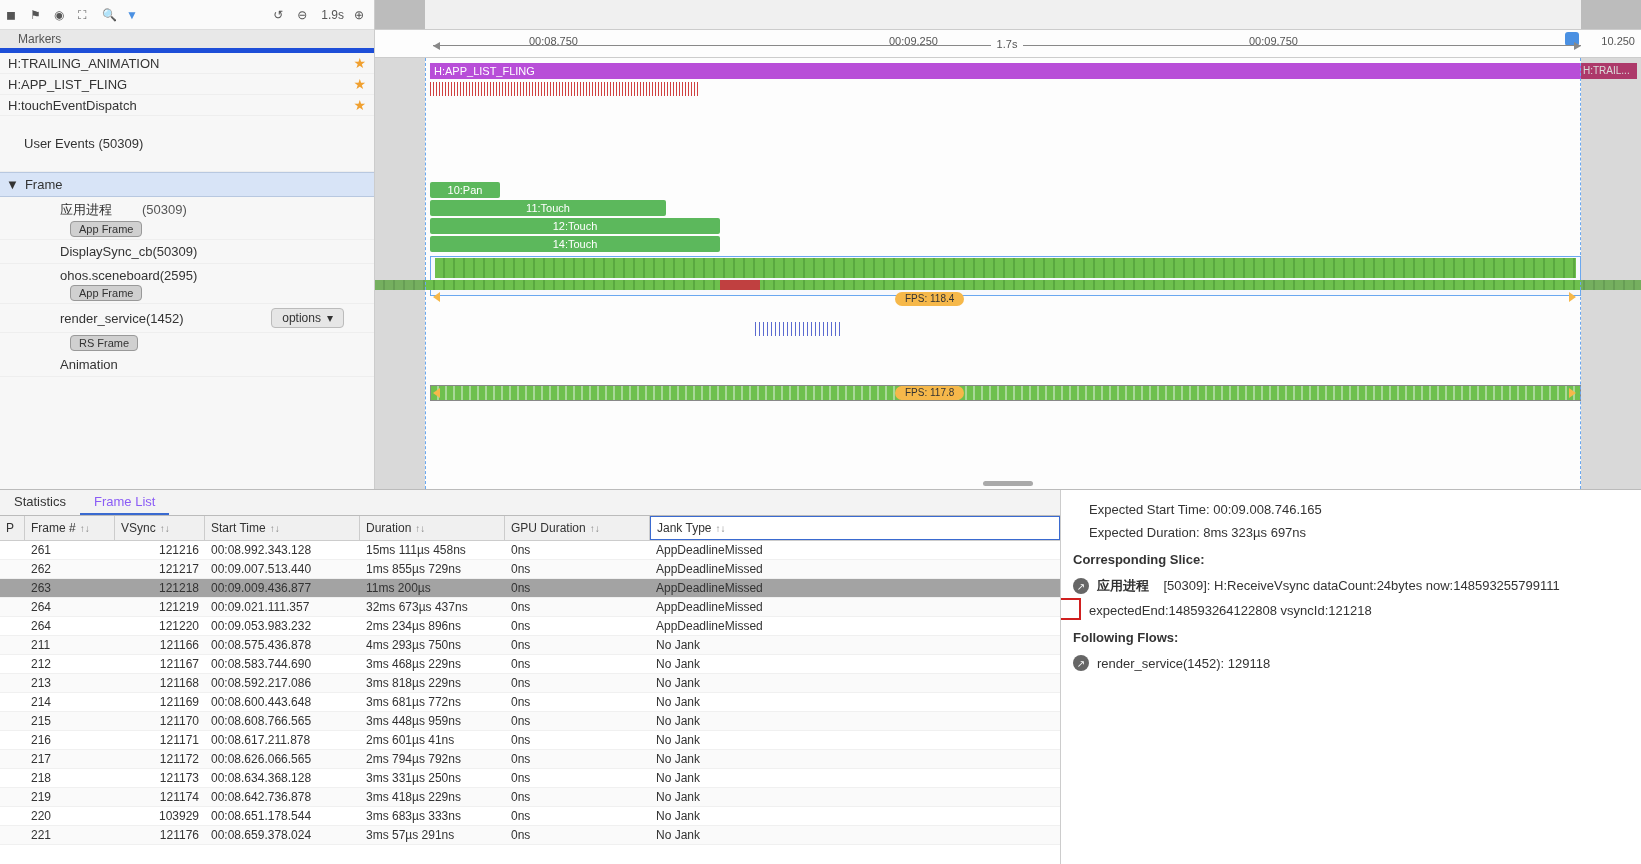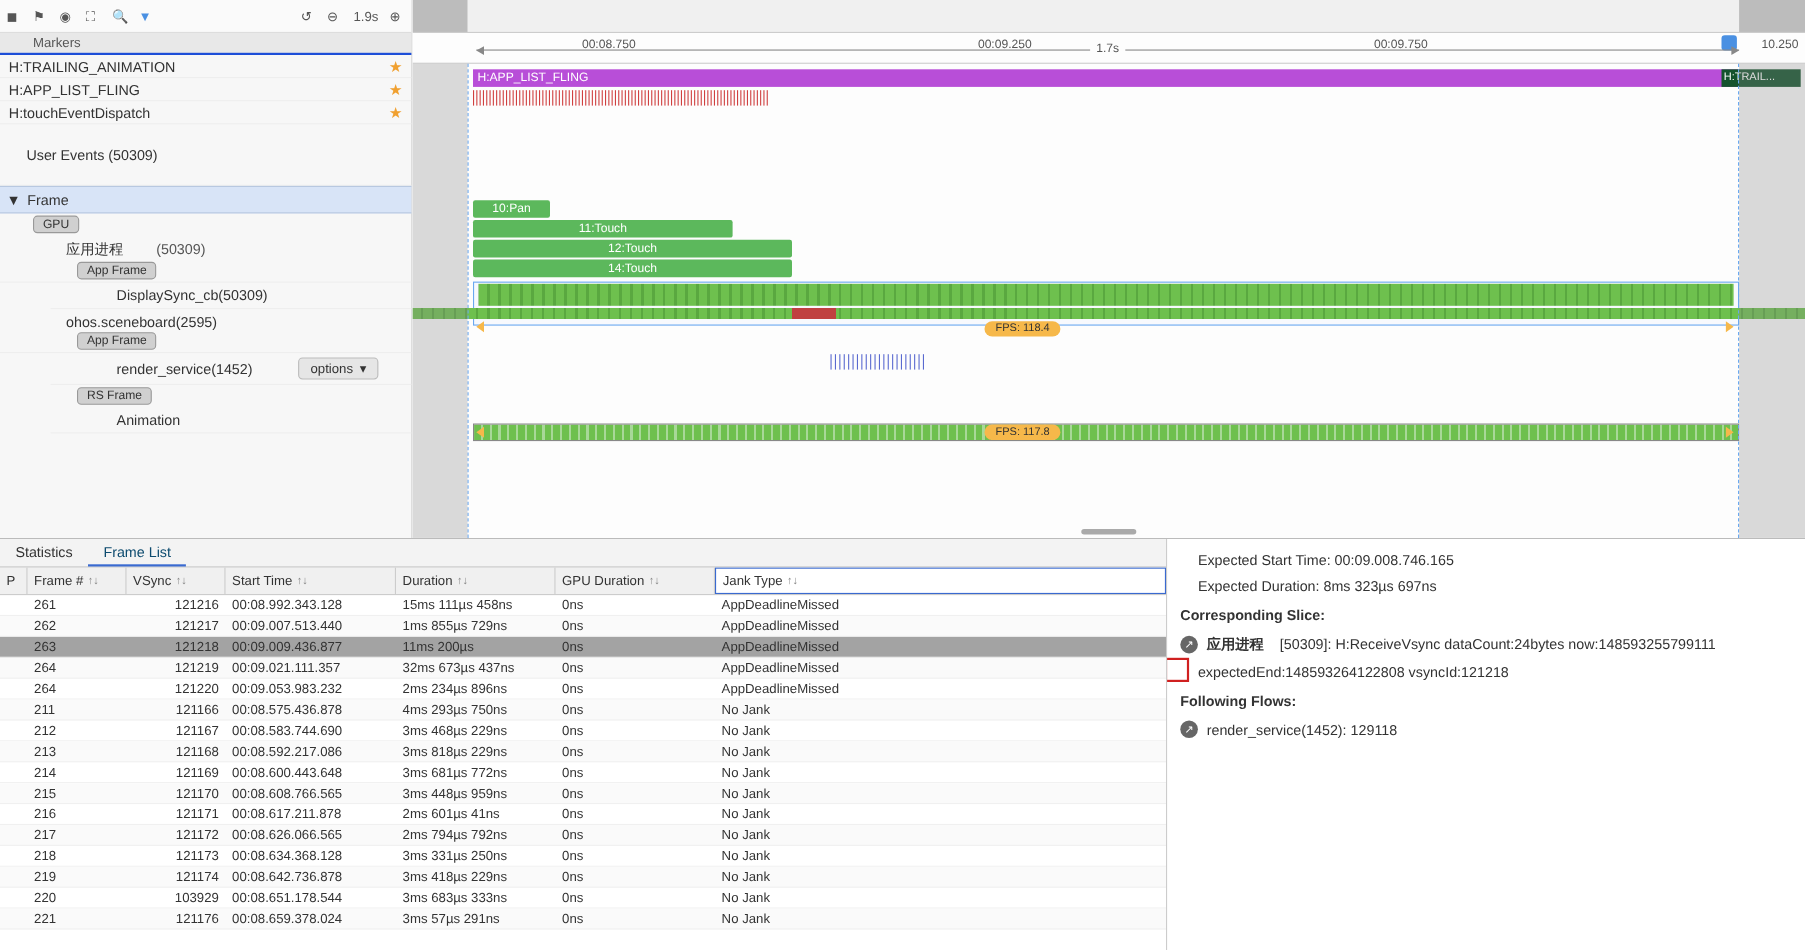--- a/index.html
+++ b/index.html
@@ -9,30 +9,30 @@
 
 .top { display: flex; height: 490px; border-bottom: 1px solid #bbb; }
 
 
 .sidebar { width: 375px; border-right: 1px solid #ccc; background: #f7f7f7; display: flex; flex-direction: column; }
 .toolbar { display: flex; align-items: center; gap: 10px; padding: 4px 6px; height: 30px; background: #fafafa; border-bottom: 1px solid #ddd; }
 .toolbar .icon { width: 14px; height: 14px; color: #555; cursor: pointer; }
 .toolbar .spacer { flex: 1; }
 .toolbar .time { font-size: 12px; color: #555; }
 
-.markers-label { padding: 2px 0 2px 30px; font-size: 12px; color: #555; background: #e8e8e8; border-bottom: 2px solid #1d4ed8; }
+.markers-label { padding: 2px 0 2px 18px; font-size: 12px; color: #555; background: #e8e8e8; border-bottom: 5px solid #1d4ed8; }
 .marker-row { display: flex; align-items: center; padding: 2px 8px; font-size: 13px; border-bottom: 1px solid #eee; }
 .marker-row .star { margin-left: auto; color: #f0a030; font-size: 14px; }
 .section-row { padding: 4px 8px 4px 24px; font-size: 13px; border-bottom: 1px solid #eee; }
 .section-row.tall { padding-top: 20px; padding-bottom: 20px; }
 .collapse { display: flex; align-items: center; gap: 6px; padding: 4px 6px; background: #d8e4f7; border-top: 1px solid #b8c8e0; border-bottom: 1px solid #b8c8e0; font-size: 13px; font-weight: 500; }
 .badge { display: inline-block; background: #d0d0d0; border: 1px solid #999; border-radius: 4px; padding: 1px 8px; font-size: 11px; margin: 2px 0 2px 10px; }
 .process-row { padding: 4px 0 0 60px; font-size: 13px; border-bottom: 1px solid #eee; }
 .process-row .pid { margin-left: 30px; color: #555; }
-.sub-row { padding: 4px 0 4px 60px; font-size: 13px; border-bottom: 1px solid #eee; display: flex; align-items: center; margin-left: 46px; }
+.sub-row { padding: 4px 0 4px 60px; font-size: 13px; border-bottom: 1px solid #eee; display: flex; align-items: center; }
 .options-badge { display: inline-flex; align-items: center; gap: 6px; background: #e6e6e6; border: 1px solid #bbb; border-radius: 4px; padding: 2px 10px; font-size: 12px; margin-left: auto; margin-right: 30px; cursor: pointer; }
 
 
 .timeline { flex: 1; position: relative; overflow: hidden; background: #fdfdfd; }
 .overview { height: 30px; background: #f0f0f0; border-bottom: 1px solid #ccc; position: relative; }
 .overview .shade-l { position: absolute; left: 0; top: 0; bottom: 0; width: 50px; background: #888; opacity: 0.5; }
 .overview .shade-r { position: absolute; right: 0; top: 0; bottom: 0; width: 60px; background: #888; opacity: 0.5; }
 .ruler { height: 28px; border-bottom: 1px solid #ccc; position: relative; font-size: 11px; color: #555; }
 .ruler .tick { position: absolute; top: 5px; padding-left: 24px; }
 .ruler .range { position: absolute; left: 58px; right: 60px; top: 15px; border-top: 1px solid #888; text-align: center; }
@@ -42,21 +42,21 @@
 .ruler .range span { background: #fdfdfd; padding: 0 6px; position: relative; top: -8px; }
 .ruler .boxicon { position: absolute; right: 62px; top: 2px; width: 14px; height: 14px; background: #4a90e2; border-radius: 3px; }
 
 .track-area { position: absolute; left: 0; right: 0; top: 58px; bottom: 0; }
 .track-area .shade-l { position: absolute; left: 0; top: 0; bottom: 0; width: 50px; background: #888; opacity: 0.3; z-index: 5; }
 .track-area .shade-r { position: absolute; right: 0; top: 0; bottom: 0; width: 60px; background: #888; opacity: 0.3; z-index: 5; }
 .track-area .vline { position: absolute; top: 0; bottom: 0; left: 50px; border-left: 1px dashed #6aa8f0; z-index: 4; }
 .track-area .vline2 { position: absolute; top: 0; bottom: 0; right: 60px; border-left: 1px dashed #6aa8f0; z-index: 4; }
 
 .purple-bar { position: absolute; left: 55px; right: 60px; top: 5px; height: 16px; background: #b84ed8; color: #fff; font-size: 11px; padding-left: 4px; line-height: 16px; }
-.trail-chip { position: absolute; right: 4px; top: 5px; height: 16px; width: 72px; background: #14532d; color: #fff; font-size: 10px; line-height: 16px; padding-left: 2px; overflow: hidden; }
+.trail-chip { position: absolute; right: 4px; top: 5px; height: 16px; width: 56px; background: #be185d; color: #fff; font-size: 10px; line-height: 16px; padding-left: 2px; overflow: hidden; }
 .red-ticks { position: absolute; left: 55px; top: 24px; height: 14px; width: 330px; display: flex; gap: 2px; }
 .red-ticks span { width: 1px; background: #d04040; }
 
 .green-block { position: absolute; background: #5cb85c; color: #fff; font-size: 11px; text-align: center; line-height: 16px; height: 16px; border-radius: 2px; }
 
 .frame-strip { position: absolute; height: 20px; background: repeating-linear-gradient(90deg, #6ec04e, #6ec04e 8px, #5aa840 8px, #5aa840 10px); }
 .fps-pill { position: absolute; height: 14px; background: #f6b84a; color: #333; font-size: 10px; border-radius: 7px; padding: 0 10px; line-height: 14px; }
 .blue-ticks { position: absolute; height: 14px; display: flex; gap: 3px; }
 .blue-ticks span { width: 1px; background: #5a6ad0; }
 .render-strip { position: absolute; height: 16px; background: repeating-linear-gradient(90deg, #6ec04e, #6ec04e 6px, #a8d898 6px, #a8d898 8px); border: 1px solid #888; }
@@ -65,21 +65,21 @@
 .arrow-r { border-left: 7px solid #f6b84a; }
 .red-seg { position: absolute; background: #c04040; }
 .blue-box { position: absolute; border: 1px solid #6aa8f0; background: rgba(200,220,255,0.1); }
 .drag-handle { position: absolute; left: 50%; bottom: 3px; width: 50px; height: 5px; background: #aaa; border-radius: 3px; transform: translateX(-50%); }
 
 
 .bottom { display: flex; flex: 1; min-height: 0; }
 .bottom-left { flex: 1; display: flex; flex-direction: column; border-right: 1px solid #ccc; }
 .tabs { display: flex; border-bottom: 1px solid #bbb; background: #f3f3f3; }
 .tab { padding: 4px 14px; font-size: 13px; cursor: pointer; }
-.tab.active { color: #0c4a6e; border-bottom: 2px solid #3a6ad0; }
+.tab.active { color: #8b5cf6; border-bottom: 2px solid #3a6ad0; }
 
 .table-head { display: flex; background: #f0f0f0; border-bottom: 1px solid #ccc; font-size: 12px; }
 .table-head > div { padding: 4px 6px; border-right: 1px solid #ccc; display: flex; align-items: center; gap: 4px; cursor: pointer; }
 .sort { color: #888; font-size: 10px; }
 .col-p { width: 25px; }
 .col-frame { width: 90px; }
 .col-vsync { width: 90px; text-align: right; }
 .col-start { width: 155px; }
 .col-dur { width: 145px; }
 .col-gpu { width: 145px; }
@@ -131,21 +131,20 @@
       </div>
       <div class="marker-row">
         <span>H:touchEventDispatch</span>
           <span class="star">★</span>
       </div>
       <div class="section-row tall">User Events (50309)</div>
       <div class="collapse">
         <span>▼</span>
         <span>Frame</span>
       </div>
-      <div style="padding-left:20px"><span class="badge">GPU</span></div>
       <div class="process-row">
         <span>应用进程</span><span class="pid">(50309)</span>
         <div><span class="badge">App Frame</span></div>
       </div>
       <div class="sub-row">DisplaySync_cb(50309)</div>
       <div class="process-row">
         <span>ohos.sceneboard(2595)</span>
         <div><span class="badge">App Frame</span></div>
       </div>
       <div class="sub-row">

